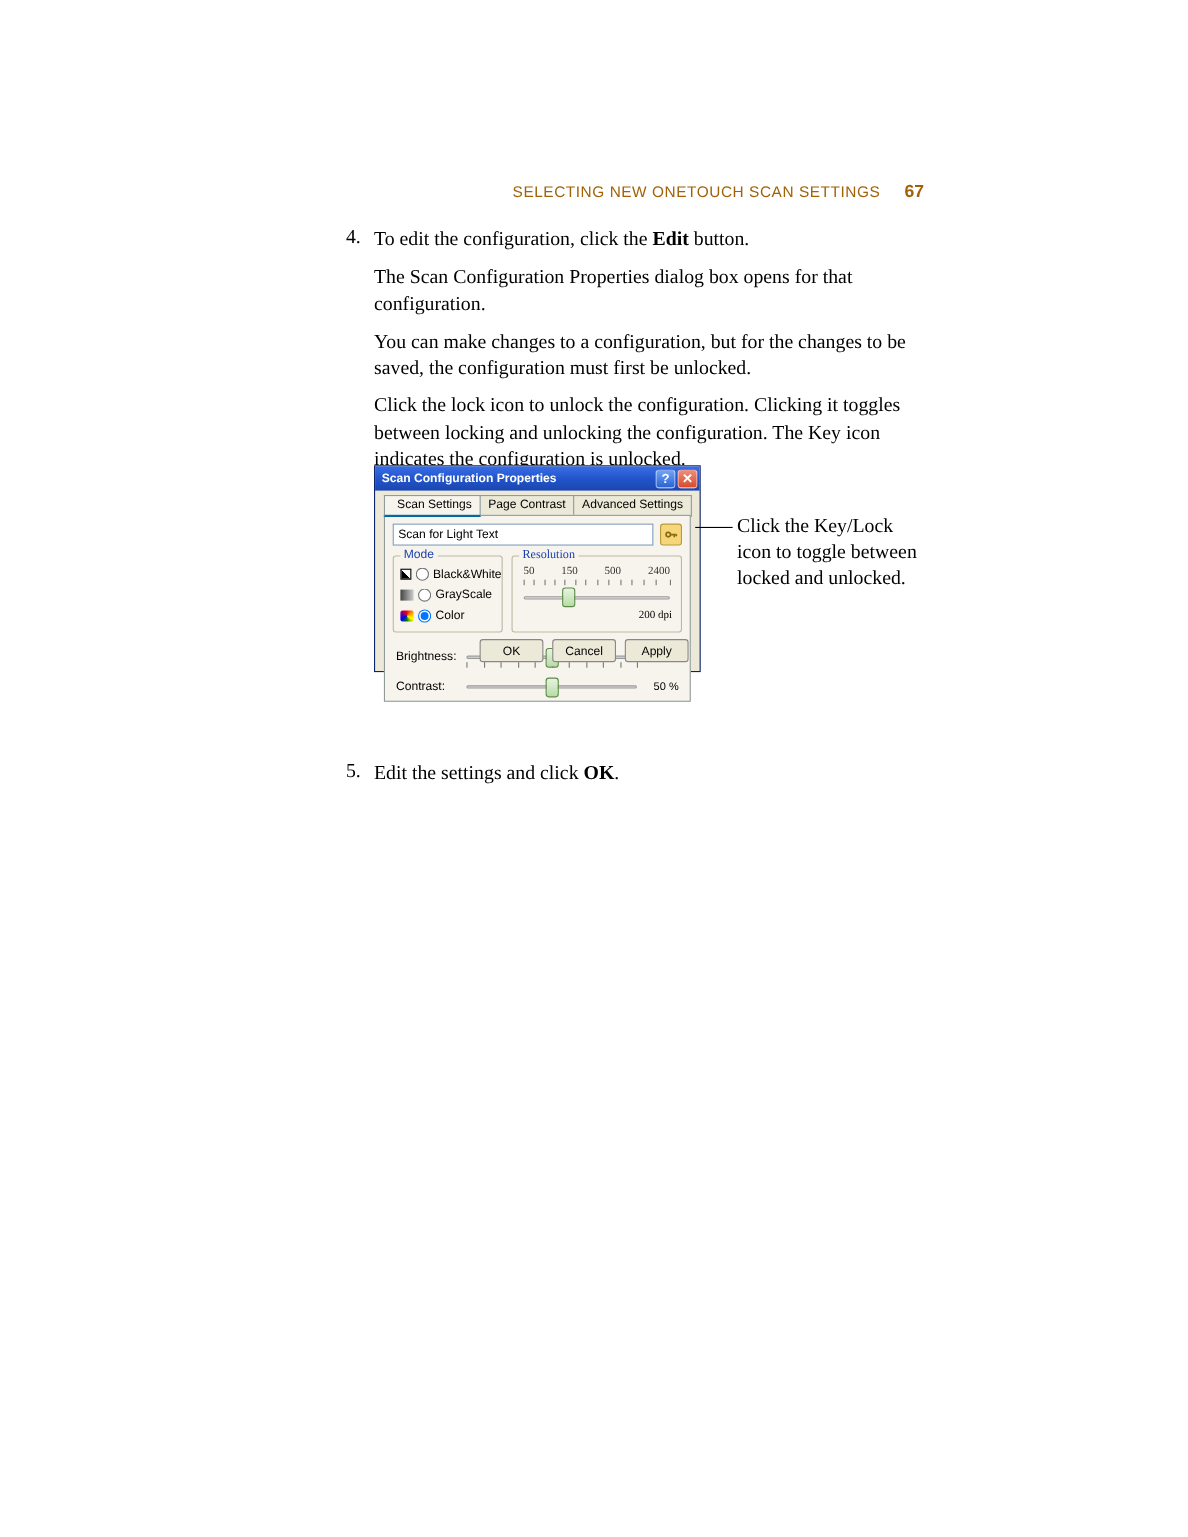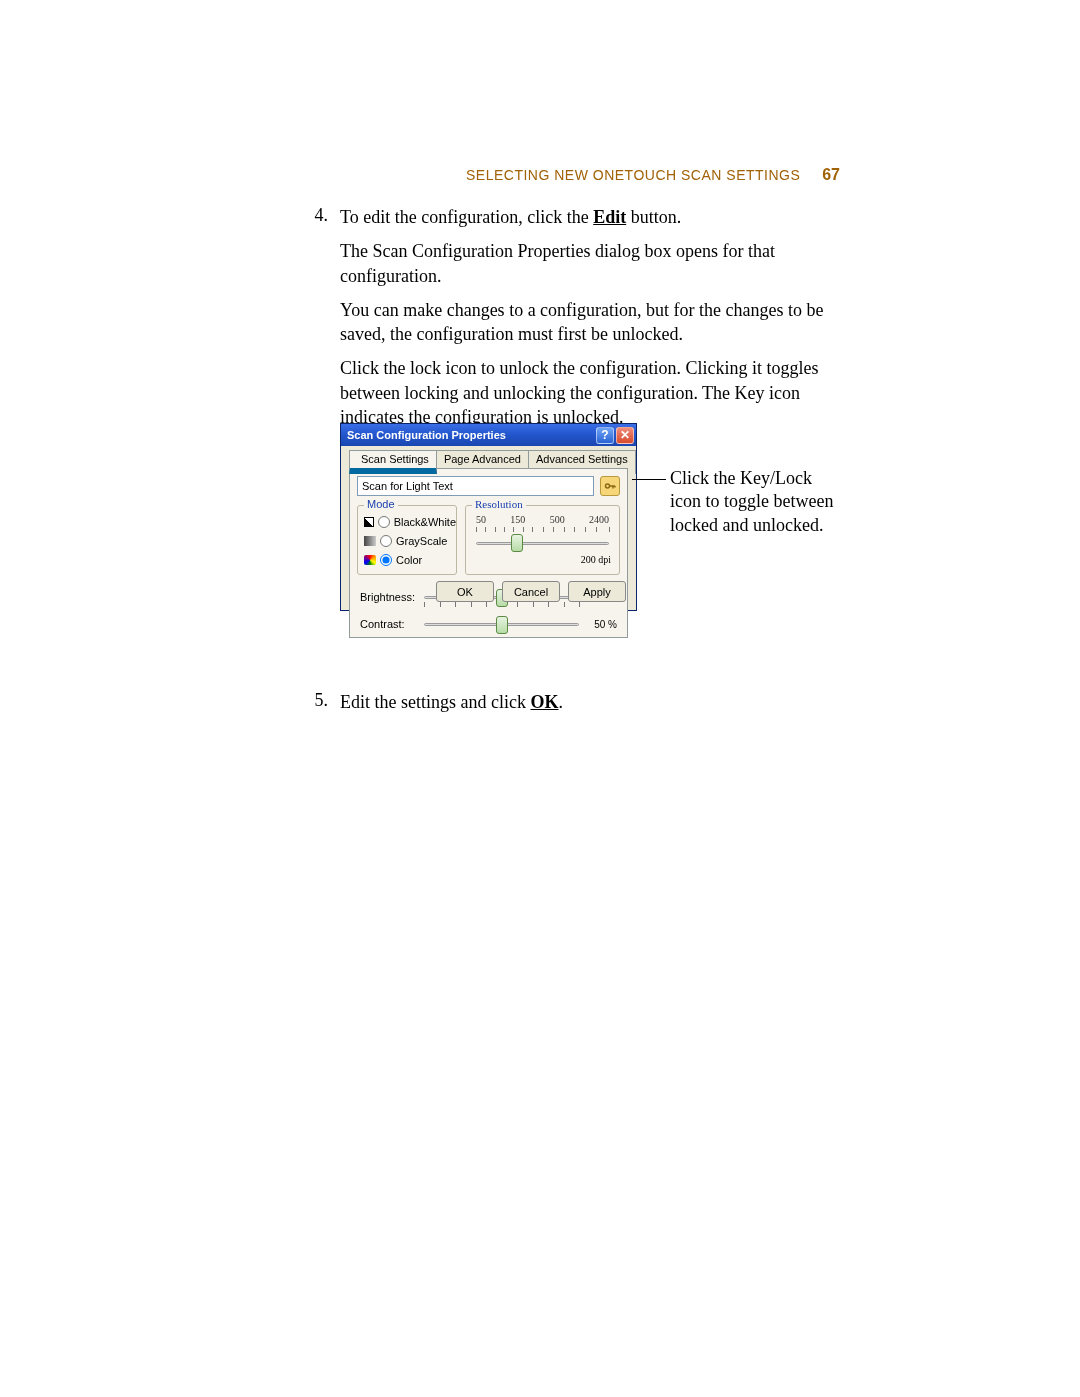--- a/index.html
+++ b/index.html
@@ -38,21 +38,21 @@
     width: 30px;
     font-size: 18px;
     text-align: right;
   }
   .textcol {
     margin-left: 40px;
     font-size: 18px;
     line-height: 1.35;
   }
   .textcol p { margin-bottom: 10px; }
-  .bold { font-weight: bold; text-decoration: underline; }
+  .bold { font-weight: bold; }
 
   
   .dialog-wrap {
     position: absolute;
     top: 423px;
     left: 340px;
     width: 297px;
     height: 243px;
   }
   .dlg {
@@ -101,21 +101,21 @@
   .tab {
     background: #ece9d8;
     border: 1px solid #919b9c;
     border-bottom: none;
     padding: 2px 7px 3px 7px;
     margin-right: -1px;
     position: relative;
   }
   .tab.active {
     background: #f6f4ec;
-    border-bottom: 6px solid #0369a1;
+    border-bottom: 2px solid #0369a1;
     z-index: 2;
     padding-left: 11px;
   }
   .tab-panel {
     position: absolute;
     top: 44px; left: 8px; right: 8px;
     height: 170px;
     border: 1px solid #919b9c;
     background: #f6f4ec;
   }
@@ -274,21 +274,21 @@
       <div class="titlebar">
         <span class="title">Scan Configuration Properties</span>
         <div class="title-buttons">
           <div class="title-btn help">?</div>
           <div class="title-btn close">✕</div>
         </div>
       </div>
 
       <div class="tabs">
         <div class="tab active">Scan Settings</div>
-        <div class="tab">Page Advanced</div>
+        <div class="tab">Page Contrast</div>
         <div class="tab">Advanced Settings</div>
       </div>
 
       <div class="tab-panel">
         <div class="name-row">
           <input class="name-input" value="Scan for Light Text" style="">
           <div class="key-btn">
             <svg width="12" height="12" viewBox="0 0 24 24">
               <circle cx="7" cy="12" r="4" fill="none" stroke="#8a6a10" stroke-width="3"></circle>
               <path d="M11 12 H22 M18 12 V17 M22 12 V15" stroke="#8a6a10" stroke-width="3" fill="none"></path>

